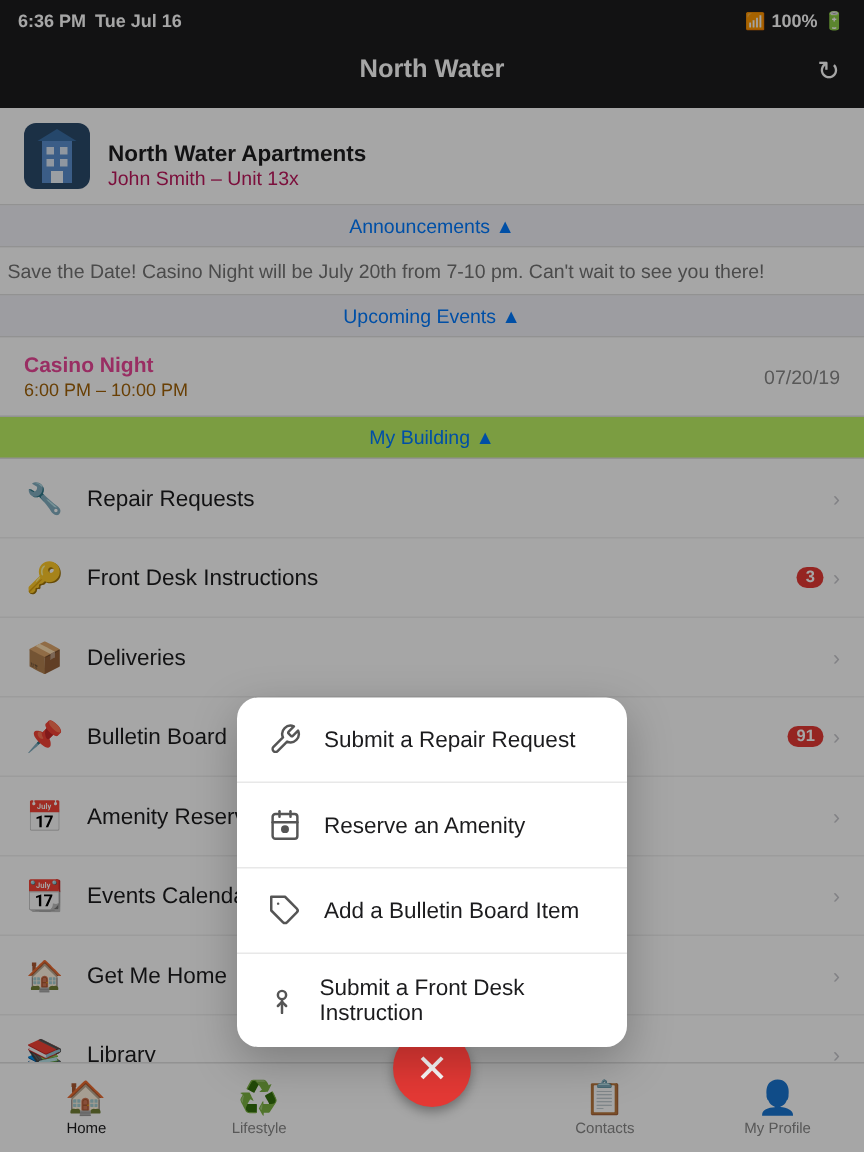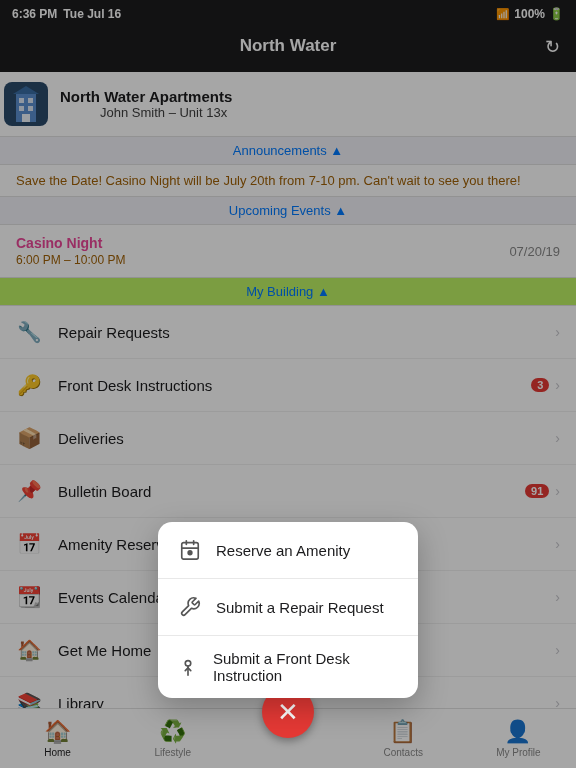--- a/index.html
+++ b/index.html
@@ -55,39 +55,39 @@
     .main-content {
       background: #f2f2f7;
       flex: 1;
       overflow: hidden;
     }
 
     
     .property-header {
       background: #fff;
       display: flex;
-      align-items: center;
-      padding: 10px 4px;
+      align-items: flex-end;
+      padding: 10px 16px;
       border-bottom: 1px solid #e0e0e0;
     }
     .property-logo {
       width: 44px;
       height: 44px;
       background: #2a4a6b;
       border-radius: 8px;
       display: flex;
       align-items: center;
       justify-content: center;
       margin-right: 12px;
       flex-shrink: 0;
     }
     .property-logo svg { width: 30px; height: 36px; }
     .property-info { flex: 1; }
     .property-name { font-size: 15px; font-weight: 700; color: #1c1c1e; }
-    .property-unit { font-size: 13px; color: #404040; margin-left: 40px; }
+    .property-unit { font-size: 13px; color: #be185d; }
 
     
     .overlay-backdrop {
       position: absolute;
       top: 0; left: 0; right: 0; bottom: 0;
       background: rgba(0,0,0,0.35);
       z-index: 10;
     }
 
     
@@ -101,23 +101,23 @@
     }
     .section-header-text {
       font-size: 13px;
       color: #007AFF;
       font-weight: 500;
     }
 
     
     .announcement-bar {
       background: #fff;
-      padding: 8px 16px;
+      padding: 8px 5px;
       font-size: 13px;
-      color: #a16207;
+      color: #737373;
       border-bottom: 1px solid #e0e0e0;
     }
 
     
     .event-row {
       background: #fff;
       display: flex;
       justify-content: space-between;
       align-items: center;
       padding: 10px 16px;
@@ -356,36 +356,45 @@
     </div>
   </div>
 </div>
 
 <div class="overlay-backdrop"></div>
 
 <div class="action-sheet">
   <div class="action-item">
     <div class="action-item-icon">
       <svg width="22" height="22" viewBox="0 0 24 24" fill="none" stroke="#555" stroke-width="1.8" stroke-linecap="round" stroke-linejoin="round">
+        <path d="M14.7 6.3a1 1 0 000 1.4l1.6 1.6a1 1 0 001.4 0l3.77-3.77a6 6 0 01-7.94 7.94l-6.91 6.91a2.12 2.12 0 01-3-3l6.91-6.91a6 6 0 017.94-7.94l-3.77 3.77z"></path>
+      </svg>
+    </div>
+    <span class="action-item-label">Submit a Repair Request</span>
+  </div>
+  <div class="action-item">
+    <div class="action-item-icon">
+      <svg width="22" height="22" viewBox="0 0 24 24" fill="none" stroke="#555" stroke-width="1.8" stroke-linecap="round" stroke-linejoin="round">
         <rect x="3" y="4" width="18" height="18" rx="2"></rect>
         <line x1="16" y1="2" x2="16" y2="6"></line>
         <line x1="8" y1="2" x2="8" y2="6"></line>
         <line x1="3" y1="10" x2="21" y2="10"></line>
         <circle cx="12" cy="15" r="2" fill="#555"></circle>
       </svg>
     </div>
     <span class="action-item-label">Reserve an Amenity</span>
   </div>
   <div class="action-item">
     <div class="action-item-icon">
       <svg width="22" height="22" viewBox="0 0 24 24" fill="none" stroke="#555" stroke-width="1.8" stroke-linecap="round" stroke-linejoin="round">
-        <path d="M14.7 6.3a1 1 0 000 1.4l1.6 1.6a1 1 0 001.4 0l3.77-3.77a6 6 0 01-7.94 7.94l-6.91 6.91a2.12 2.12 0 01-3-3l6.91-6.91a6 6 0 017.94-7.94l-3.77 3.77z"></path>
+        <path d="M20.59 13.41l-7.17 7.17a2 2 0 01-2.83 0L2 12V2h10l8.59 8.59a2 2 0 010 2.82z"></path>
+        <line x1="7" y1="7" x2="7.01" y2="7"></line>
       </svg>
     </div>
-    <span class="action-item-label">Submit a Repair Request</span>
+    <span class="action-item-label">Add a Bulletin Board Item</span>
   </div>
   <div class="action-item">
     <div class="action-item-icon">
       <svg width="22" height="22" viewBox="0 0 24 24" fill="none" stroke="#555" stroke-width="1.8" stroke-linecap="round" stroke-linejoin="round">
         <circle cx="12" cy="8" r="3"></circle>
         <line x1="12" y1="11" x2="12" y2="21"></line>
         <line x1="9" y1="16" x2="12" y2="13"></line>
         <line x1="15" y1="16" x2="12" y2="13"></line>
       </svg>
     </div>

